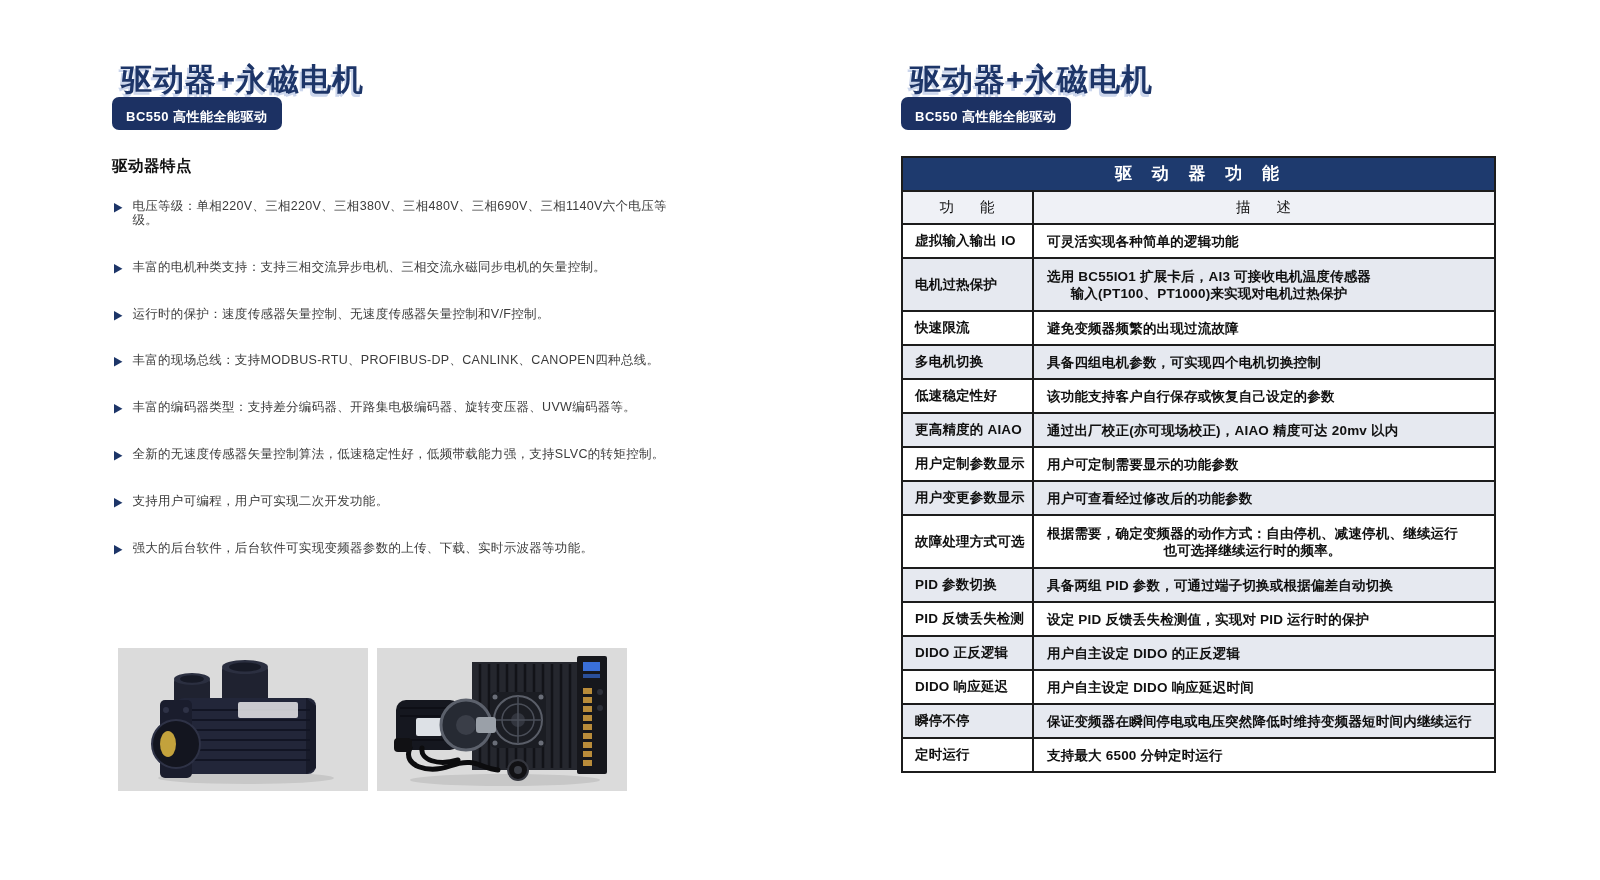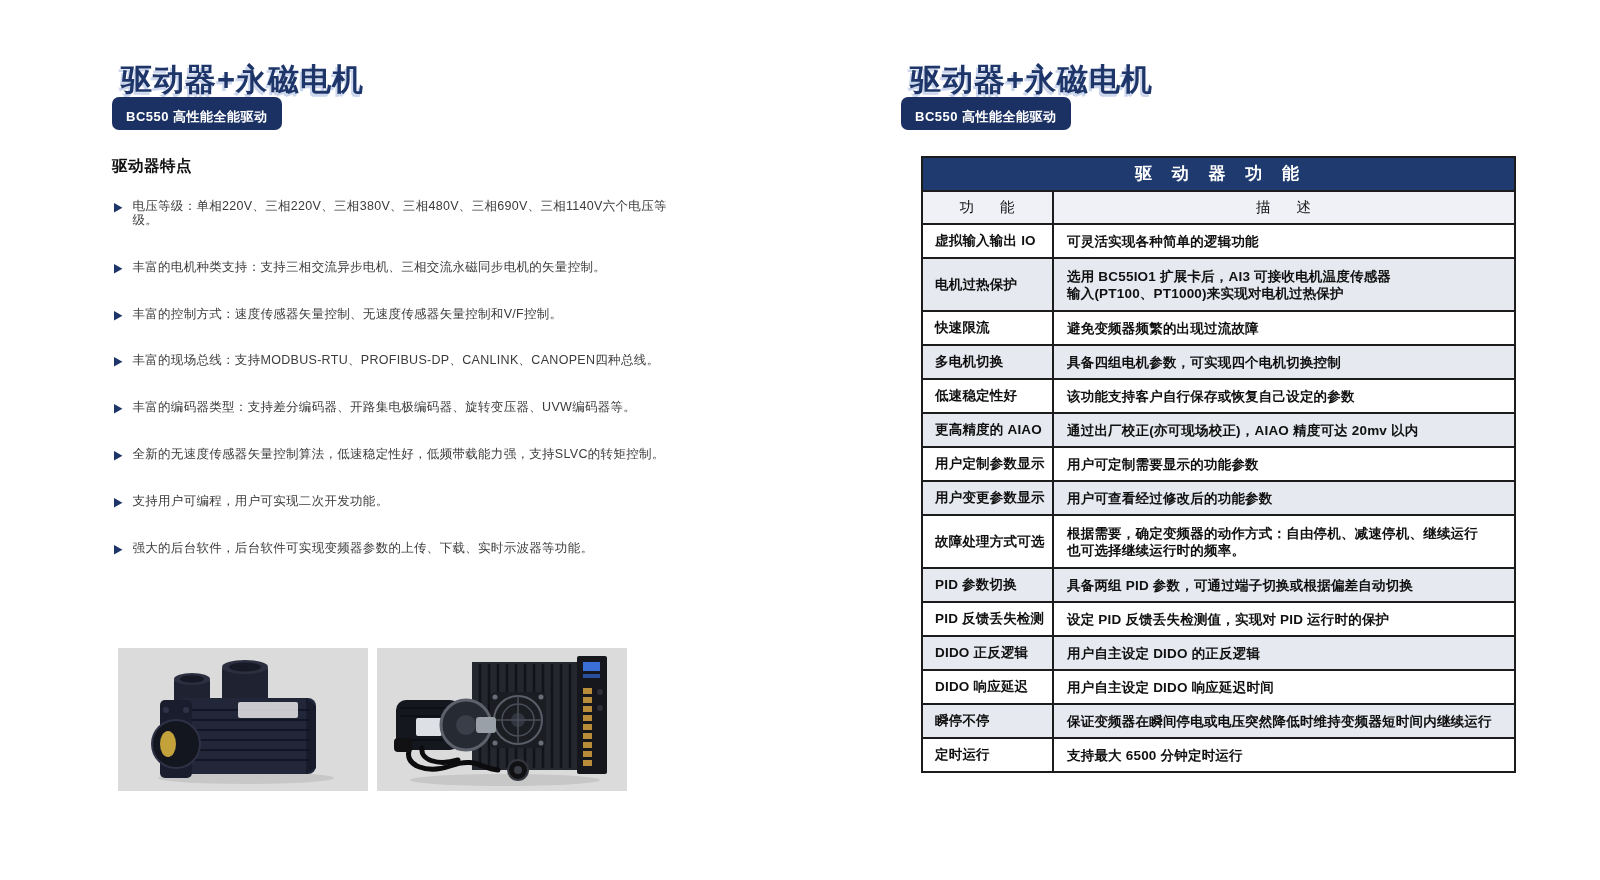--- a/index.html
+++ b/index.html
@@ -45,21 +45,21 @@
   
   .photos { position:absolute; left:118px; top:648px; display:flex; gap:9px; }
   .photo {
     width:250px; height:143px; background:#dbdbdb;
     display:flex; align-items:center; justify-content:center; overflow:hidden;
   }
 
   
   .func-table {
     position:absolute; left:901px; top:156px; width:595px;
-    border:2px solid #1c1c1c; box-sizing:border-box; background:#7dd3fc;margin-left:20px;
+    border:2px solid #1c1c1c; box-sizing:border-box; background:#7dd3fc;
   }
   .t-title {
     background:#1e3a6e; color:#ffffff; font-weight:bold; font-size:17px;
     height:32px; line-height:32px; text-align:center;
     letter-spacing:3px; word-spacing:9px;
   }
   .t-head, .t-row { display:flex; border-top:2px solid #1c1c1c; }
   .t-head { background:#eff1f6; height:31px; font-weight:normal; font-size:14.5px; color:#101010; }
   .c1 {
     flex:0 0 131px; width:131px; box-sizing:border-box;
@@ -68,21 +68,21 @@
   .c2 { flex:1; display:flex; align-items:center; min-width:0;border-radius:8px; }
   .t-head .c1, .t-head .c2 { justify-content:center; word-spacing:20px; letter-spacing:1px; }
   .t-row {
     height:32px; background:#ffffff; font-size:13.5px; font-weight:600; color:#101010;
   }
   .t-row.alt  { background:#e6e9f0; }
   .t-row.tall { height:51px; }
   .t-row .c1 { padding-left:12px; letter-spacing:0.2px; }
   .t-row .c2 {
     padding-left:13px; padding-right:6px; white-space:pre-line;
-    line-height:17px; letter-spacing:0.2px;
+    line-height:17px; letter-spacing:0.2px;text-align:center;
   }
 </style>
 </head>
 <body>
 
 <div class="page">
 
   <h1 class="main-title title-left">驱动器+永磁电机</h1>
   <div class="badge badge-left">BC550 高性能全能驱动</div>
 
@@ -92,21 +92,21 @@
     <li>
         <span class="marker">▶</span>
         <span class="txt">电压等级：单相220V、三相220V、三相380V、三相480V、三相690V、三相1140V六个电压等级。</span>
       </li>
     <li>
         <span class="marker">▶</span>
         <span class="txt">丰富的电机种类支持：支持三相交流异步电机、三相交流永磁同步电机的矢量控制。</span>
       </li>
     <li>
         <span class="marker">▶</span>
-        <span class="txt">丰富的控制方式：速度传感器矢量控制、无速度传感器矢量控制和V/F控制。</span>
+        <span class="txt">运行时的保护：速度传感器矢量控制、无速度传感器矢量控制和V/F控制。</span>
       </li>
     <li>
         <span class="marker">▶</span>
         <span class="txt">丰富的现场总线：支持MODBUS-RTU、PROFIBUS-DP、CANLINK、CANOPEN四种总线。</span>
       </li>
     <li>
         <span class="marker">▶</span>
         <span class="txt">丰富的编码器类型：支持差分编码器、开路集电极编码器、旋转变压器、UVW编码器等。</span>
       </li>
     <li>

